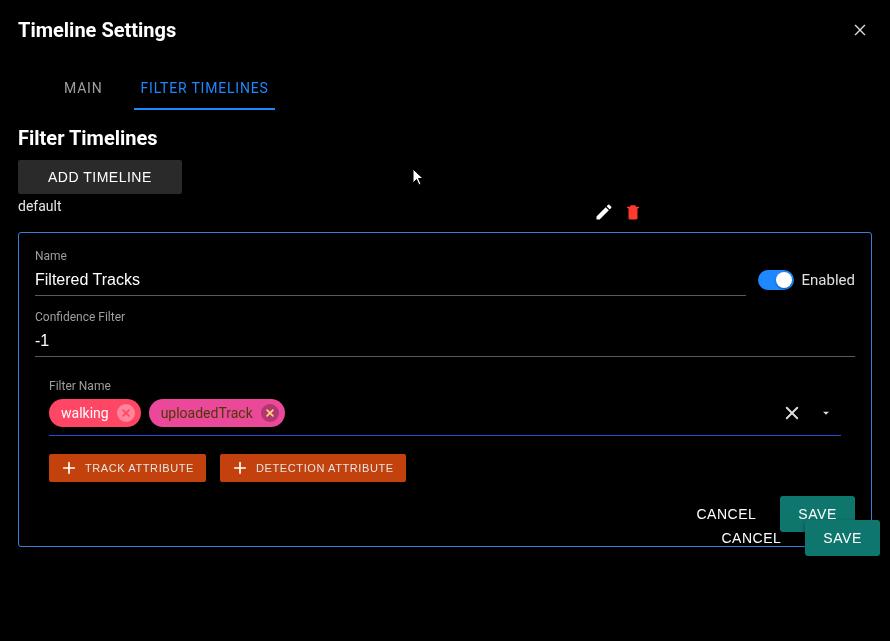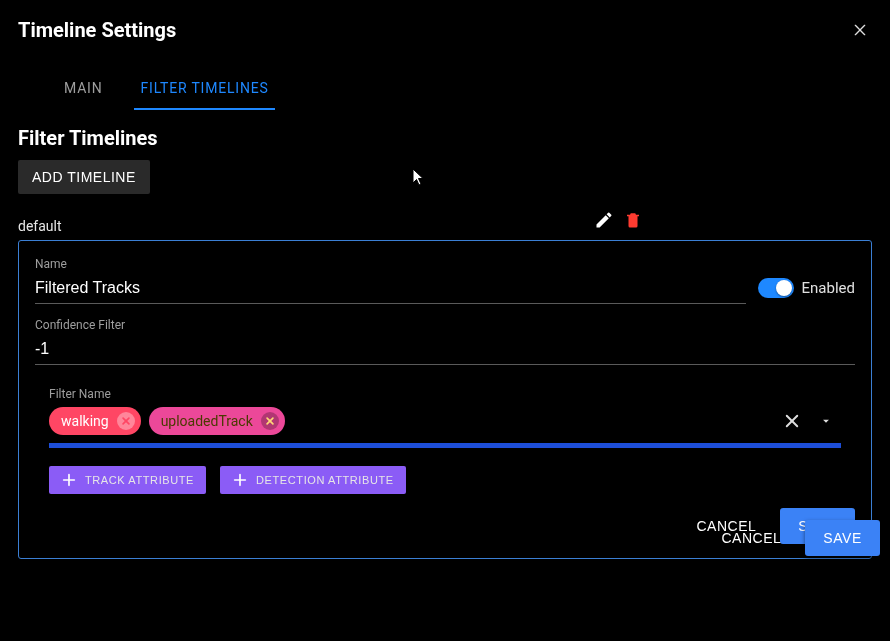--- a/index.html
+++ b/index.html
@@ -59,33 +59,33 @@
   .section-title {
     font-size: 20px;
     font-weight: 700;
     margin-bottom: 10px;
   }
 
   .add-btn {
     background: #2a2a2a;
     color: #fff;
     border: none;
-    padding: 9px 14px;
+    padding: 9px 30px;
     font-size: 14px;
     font-weight: 500;
     letter-spacing: 0.5px;
     cursor: pointer;
     border-radius: 2px;
     box-shadow: 0 2px 4px rgba(0,0,0,0.5);
   }
 
   .tl-row {
     display: flex;
-    align-items: flex-end;
-    margin-top: 12px;
+    align-items: flex-start;
+    margin-top: 4px;
     margin-bottom: 6px;
   }
   .tl-row .name {
     flex: 0 0 auto;
     color: #e6e6e6;
     font-size: 14px;
   }
   .tl-row .spacer { flex: 1; }
   .icon-btn {
     background: none; border: none; cursor: pointer; padding: 4px;
@@ -165,21 +165,21 @@
   }
   .filter-types .ft-label {
     font-size: 12px;
     color: #9e9e9e;
     margin-bottom: 6px;
     display: block;
   }
   .chip-row {
     display: flex;
     align-items: center;
-    border-bottom: 5px solid #1d4ed8;
+    border-bottom: 1px solid #1d4ed8;
     padding-bottom: 8px;
   }
   .chips {
     display: flex;
     gap: 8px;
     flex: 1;
   }
   .chip {
     display: inline-flex;
     align-items: center;
@@ -208,21 +208,21 @@
 
   .attr-row {
     display: flex;
     gap: 14px;
     margin: 0 14px 14px;
   }
   .attr-btn {
     display: inline-flex;
     align-items: center;
     gap: 8px;
-    background: #8b5cf6;
+    background: #c2410c;
     color: #e6e6e6;
     border: none;
     padding: 6px 12px;
     font-size: 11px;
     letter-spacing: 0.6px;
     font-weight: 500;
     cursor: pointer;
     border-radius: 2px;
   }
   .attr-btn svg { display: block; }
@@ -231,21 +231,21 @@
     display: flex;
     justify-content: flex-end;
     gap: 10px;
   }
   .btn-text {
     background: none; border: none; color: #fff;
     font-size: 14px; font-weight: 500; letter-spacing: 0.5px;
     padding: 10px 14px; cursor: pointer;
   }
   .btn-primary {
-    background: #3b82f6; border: none; color: #fff;
+    background: #0f766e; border: none; color: #fff;
     font-size: 14px; font-weight: 500; letter-spacing: 0.6px;
     padding: 10px 18px; cursor: pointer; border-radius: 3px;
     box-shadow: 0 2px 4px rgba(0,0,0,0.5);
   }
 
   .footer {
     position: absolute;
     bottom: 10px; right: 10px;
     display: flex;
     gap: 10px;

